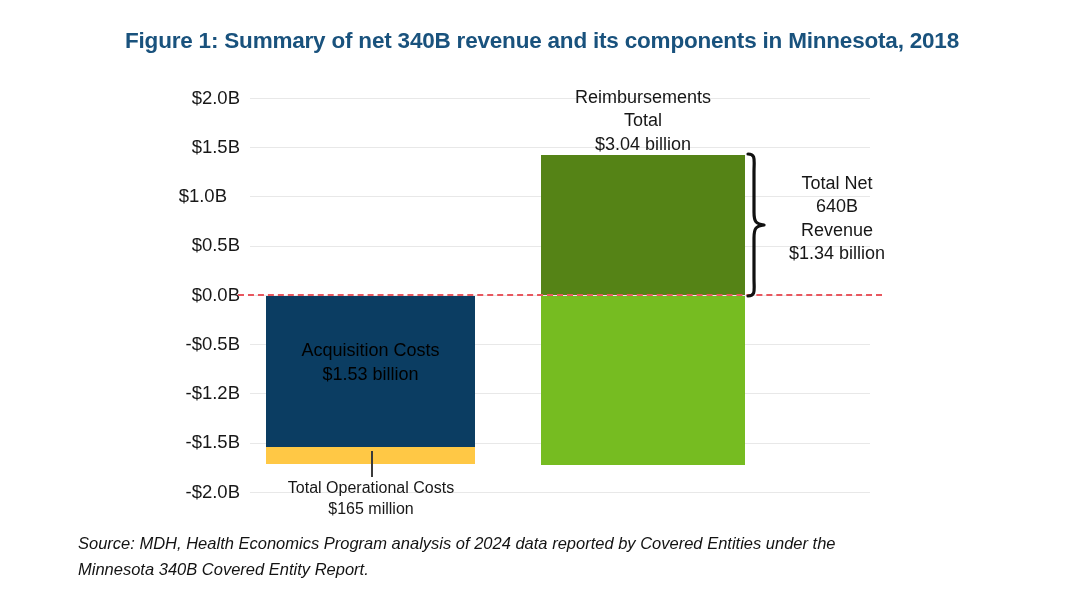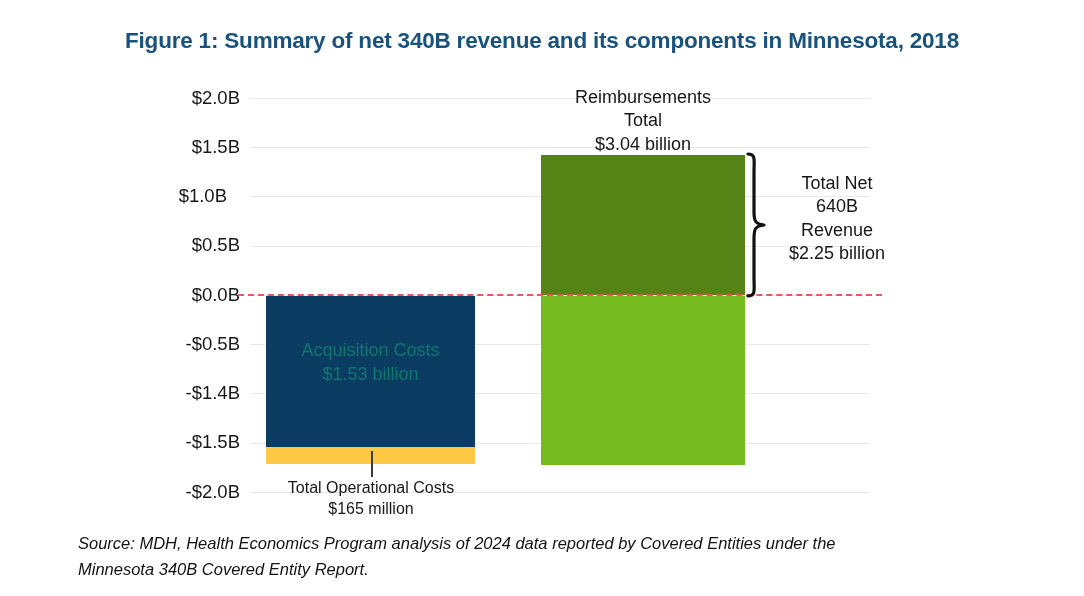--- a/index.html
+++ b/index.html
@@ -108,21 +108,21 @@
     background: #76bc21;
   }
 
   
   #label-acquisition-costs {
     position: absolute;
     left: 266px;
     top: 339px;
     width: 209px;
     text-align: center;
-    color: #0f766e;
+    color: #000000;
     font-size: 18px;
     line-height: 1.32;
   }
 
   #label-operational-costs {
     position: absolute;
     left: 232px;
     top: 477px;
     width: 278px;
     text-align: center;
@@ -190,21 +190,21 @@
 <div id="figure-title">Figure 1: Summary of net 340B revenue and its components in Minnesota, 2018</div>
 
 <div id="chart-area">
 
   <div class="ylabel" style="left:160px; top:89px;">$2.0B</div>
   <div class="ylabel" style="left:160px; top:138px;">$1.5B</div>
   <div class="ylabel" style="left:147px; top:187px;">$1.0B</div>
   <div class="ylabel" style="left:160px; top:236px;">$0.5B</div>
   <div class="ylabel" style="left:160px; top:286px;">$0.0B</div>
   <div class="ylabel" style="left:160px; top:335px;">-$0.5B</div>
-  <div class="ylabel" style="left:160px; top:384px;">-$1.4B</div>
+  <div class="ylabel" style="left:160px; top:384px;">-$1.2B</div>
   <div class="ylabel" style="left:160px; top:433px;">-$1.5B</div>
   <div class="ylabel" style="left:160px; top:483px;">-$2.0B</div>
 
   <div id="plot-box">
     <div class="gridline" style="top:0px;"></div>
     <div class="gridline" style="top:49px;"></div>
     <div class="gridline" style="top:98px;"></div>
     <div class="gridline" style="top:148px;"></div>
     <div class="gridline" style="top:197px;"></div>
     <div class="gridline" style="top:246px;"></div>
@@ -240,21 +240,21 @@
   <div id="brace-net-revenue">
     <svg width="26" height="146" viewBox="0 0 26 146" xmlns="http://www.w3.org/2000/svg">
       <path d="M4 2 C 12 2, 10 8, 10 20 L 10 60 C 10 70, 12 72, 20 73 C 12 74, 10 76, 10 86 L 10 126 C 10 138, 12 144, 4 144" fill="none" stroke="#111111" stroke-width="3.2" stroke-linecap="round" stroke-linejoin="round"></path>
     </svg>
   </div>
 
   <div id="label-net-revenue">
     <div>Total Net</div>
     <div>640B</div>
     <div>Revenue</div>
-    <div>$2.25 billion</div>
+    <div>$1.34 billion</div>
   </div>
 
 </div>
 
 <div id="source-note">
   <span class="src-line">Source: MDH, Health Economics Program analysis of 2024 data reported by Covered Entities under the</span>
   <span class="src-line">Minnesota 340B Covered Entity Report.</span>
 </div>
 
 </body></html>

